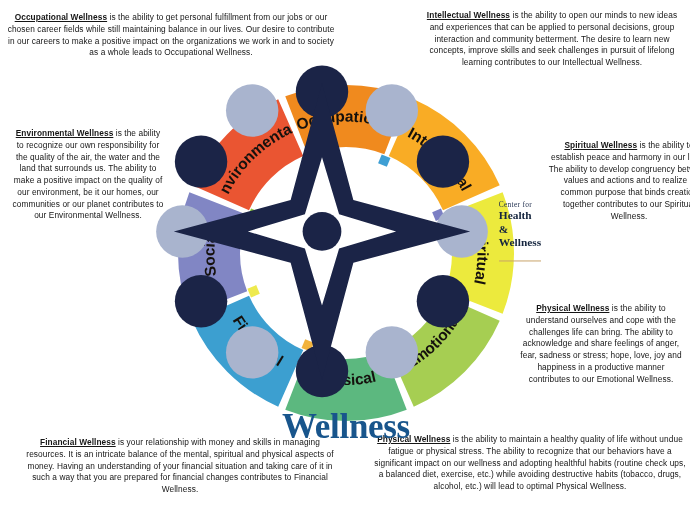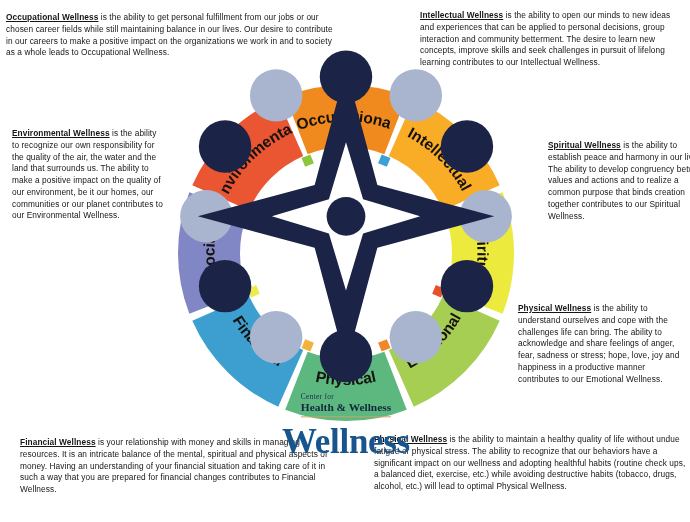--- a/index.html
+++ b/index.html
@@ -11,20 +11,21 @@
     overflow:hidden;
     position:relative;
   }
   #stage{position:relative;width:690px;height:522px;}
 
   
   .desc{
     position:absolute;
     font-size:8.3px;
     line-height:1.42;
+    text-align:center;
     color:#151515;
     letter-spacing:.01em;
   }
   .desc b{
     font-weight:bold;
     text-decoration:underline;
     text-underline-offset:1px;
   }
 
   .d-occupational{left:6px;  top:12px;  width:330px;}
@@ -60,40 +61,38 @@
     width:208px;
     text-align:center;
     pointer-events:none;
   }
   .logo-row{
     display:flex;
     align-items:center;
     justify-content:center;
     gap:6px;
     margin-bottom:6px;
-    flex-direction:column;
   }
   .logo-mark{width:30px;height:30px;flex:none;}
   .logo-text{text-align:left;}
   .logo-line1{
     font-family:"Liberation Serif", serif;
     font-size:7.4px;
     color:#1b2a4a;
     letter-spacing:.3px;
     line-height:1.1;
   }
   .logo-line2{
     font-family:"Liberation Serif", serif;
     font-size:11.4px;
     font-weight:bold;
     color:#16263f;
     line-height:1.15;
     border-bottom:1.4px solid #c9a46a;
-    padding-bottom:2px;
-    text-align:right;
+    padding-bottom:11px;
   }
   .wheel-title{
     font-family:"Liberation Serif", serif;
     font-weight:bold;
     font-size:35px;
     line-height:1.06;
     color:#18558c;
     letter-spacing:-.3px;
   }
   .wheel-title .t2{display:block;}

